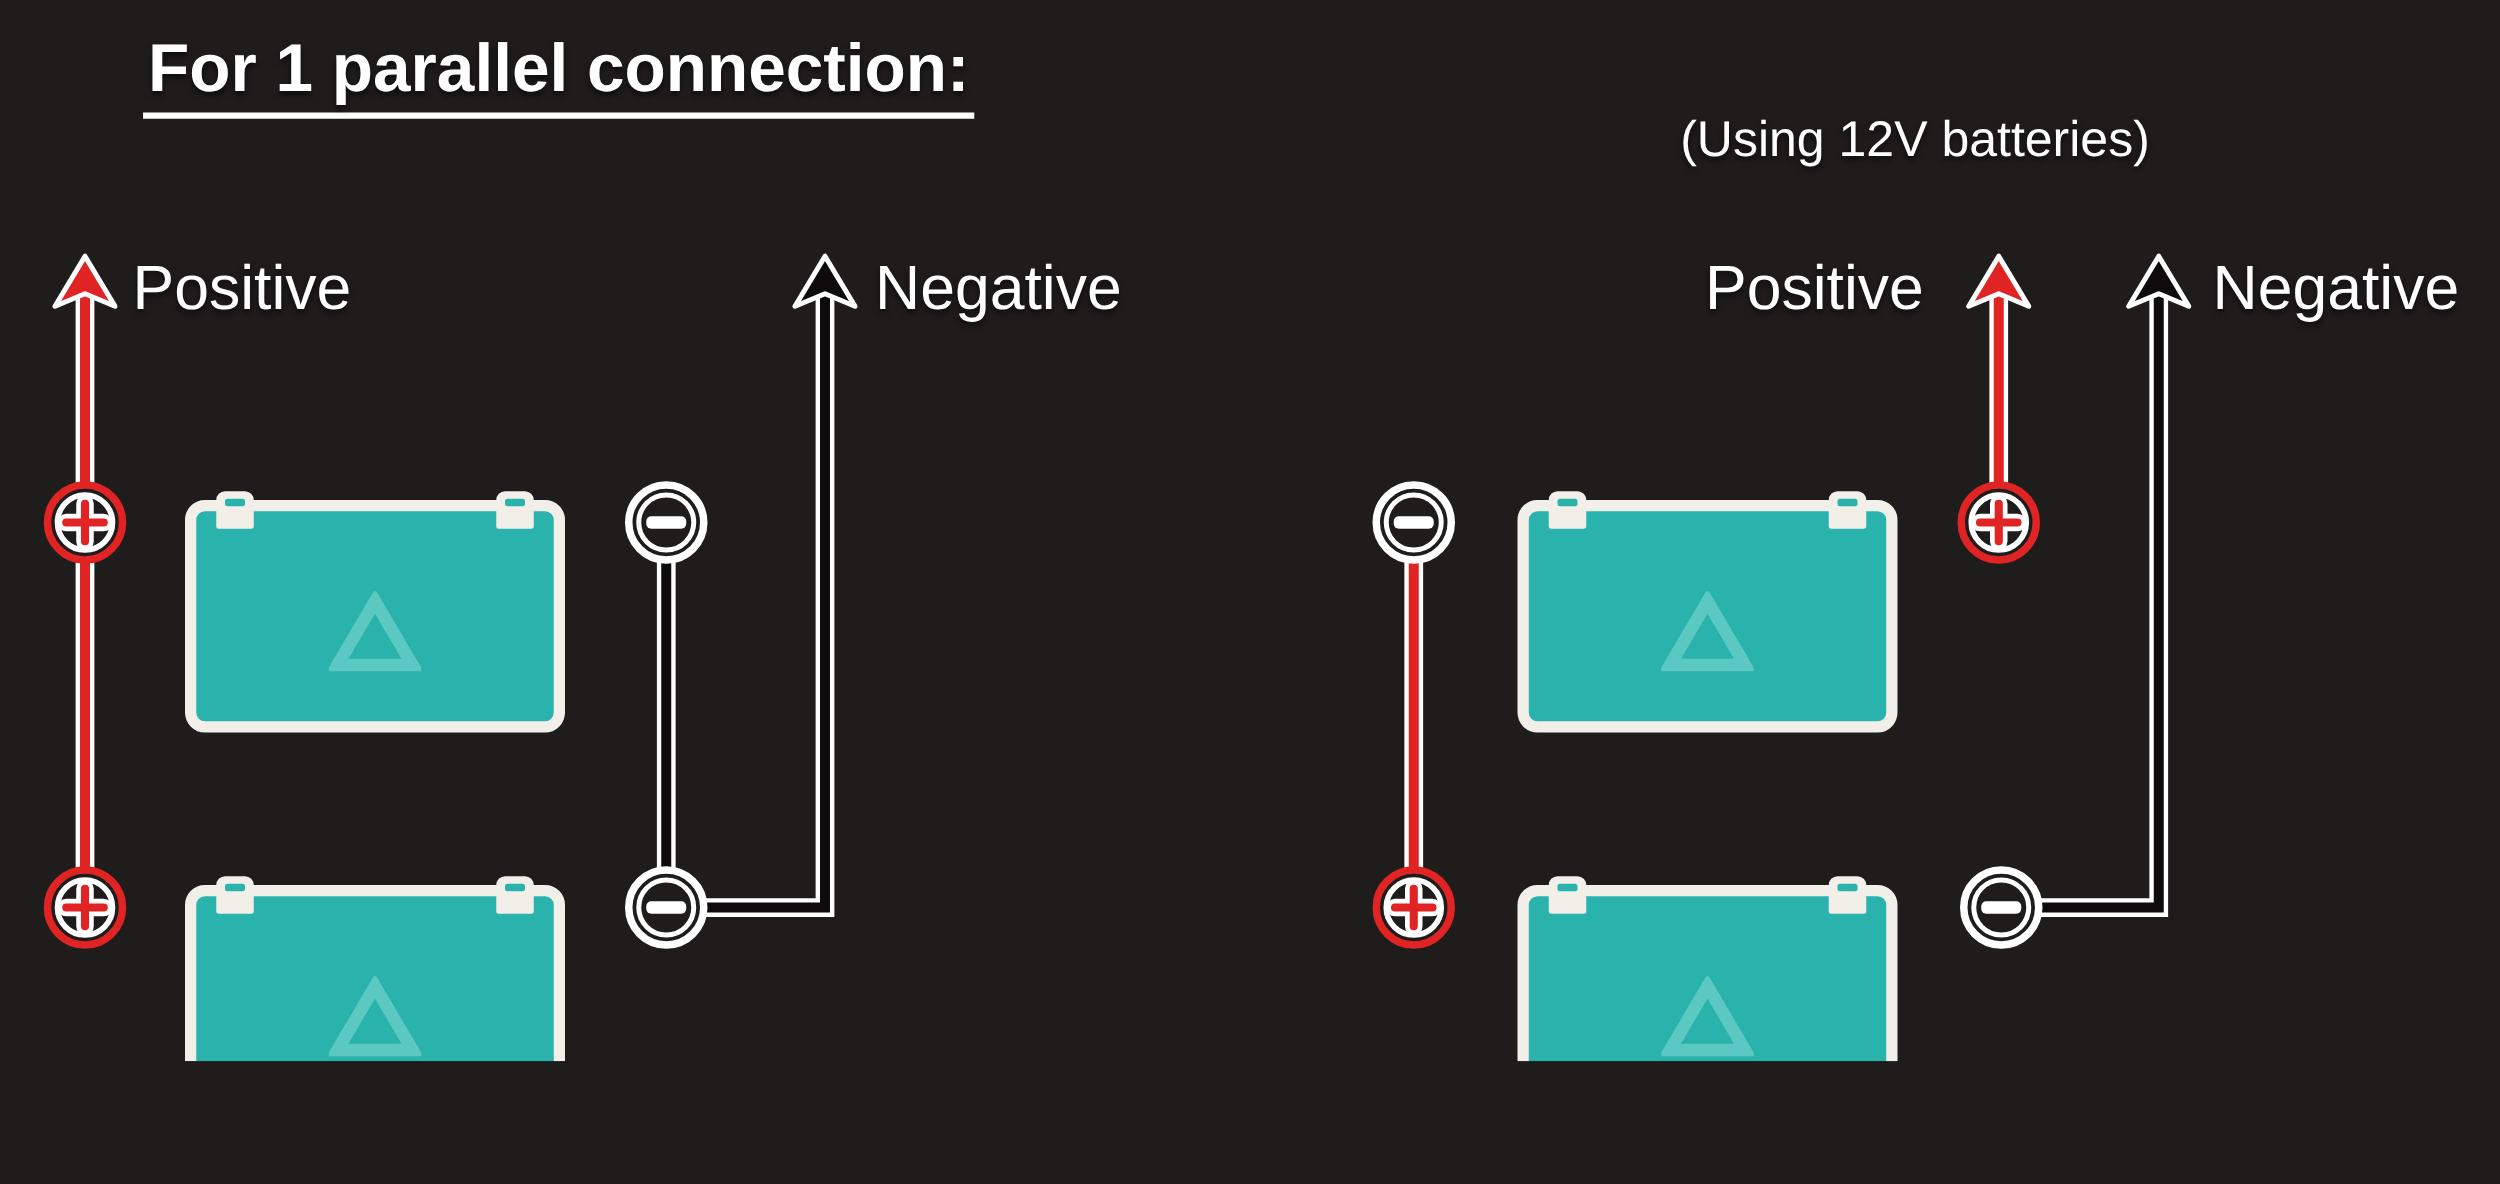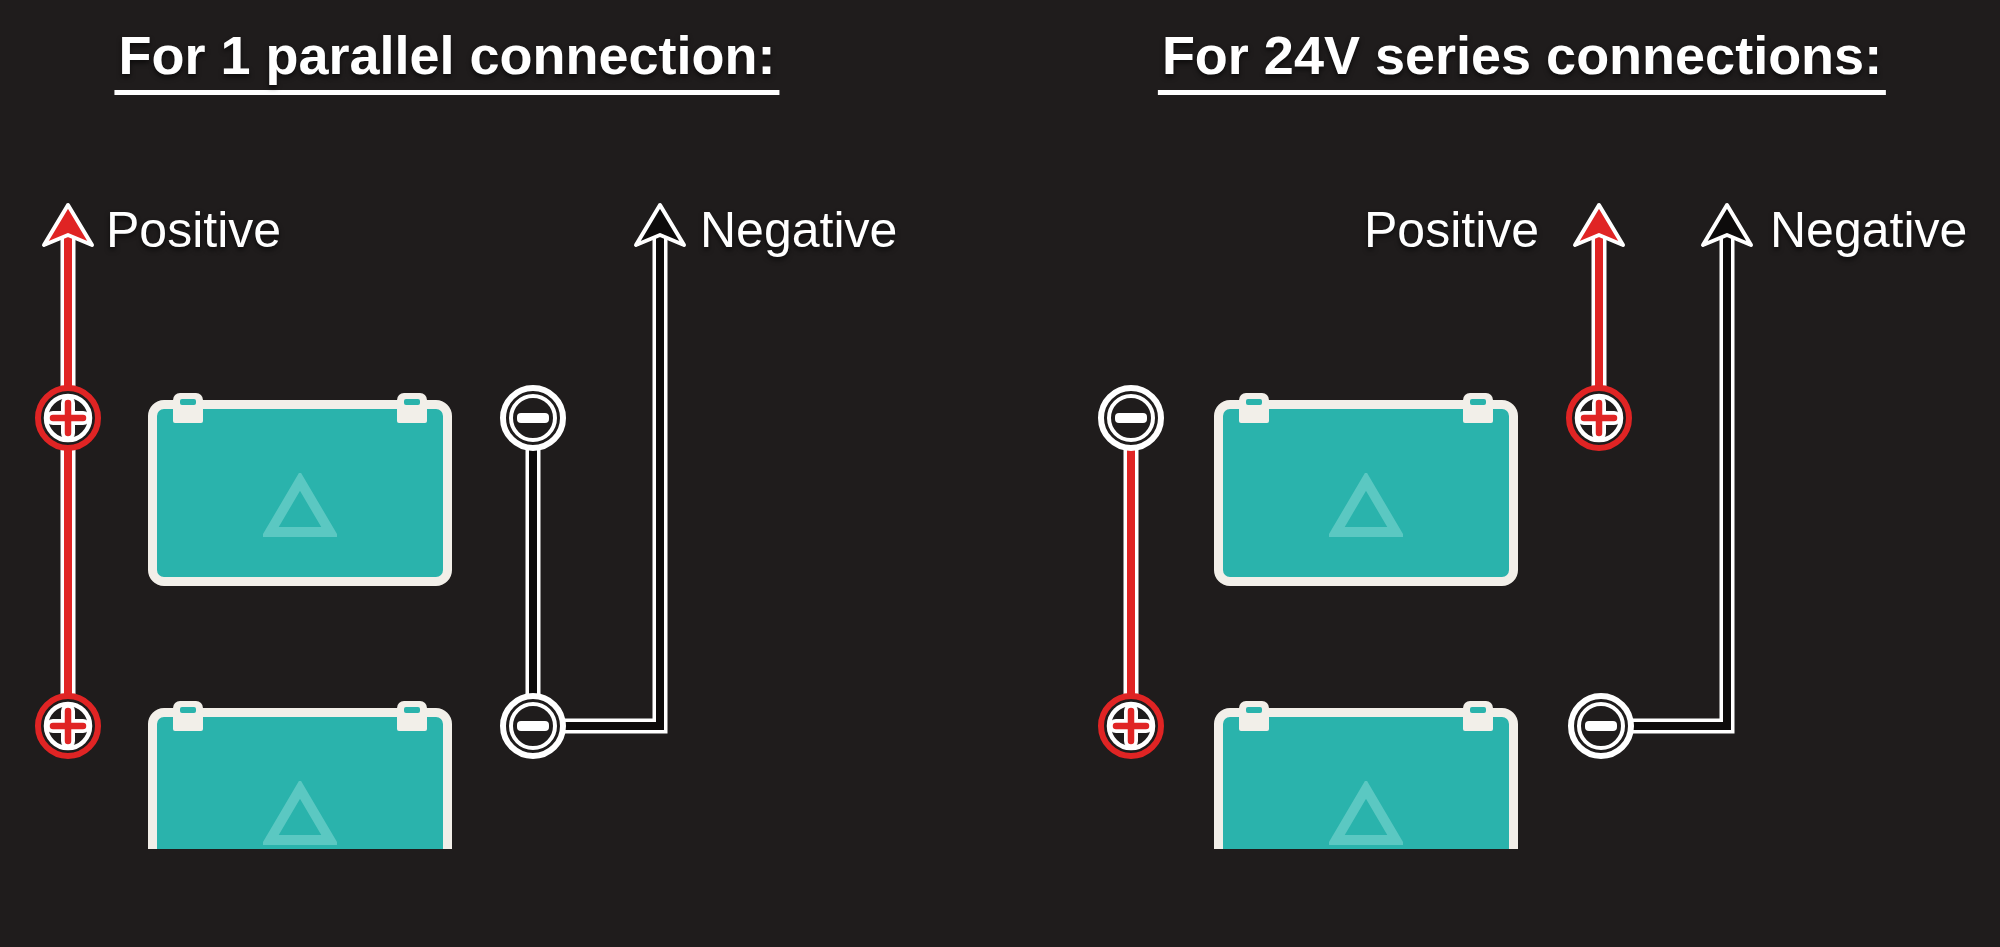--- a/index.html
+++ b/index.html
@@ -70,21 +70,21 @@
   .plus-w{stroke:var(--text-white);stroke-width:14;stroke-linecap:round;fill:none;}
   .plus-r{stroke:var(--positive-red);stroke-width:6.5;stroke-linecap:round;fill:none;}
   .minus-bar{fill:var(--text-white);}
 </style>
 </head>
 <body>
 
 <div class="canvas">
 
   <div class="title" style="left:447px">For 1 parallel connection:</div>
-  <div class="title" style="left:1522px">For 24V series connections:</div>
+  <div class="subtitle" style="left:1532px">(Using 12V batteries)</div>
 
   <div class="label" style="left:106px">Positive</div>
   <div class="label" style="left:700px">Negative</div>
   <div class="label" style="left:1364px">Positive</div>
   <div class="label" style="left:1770px">Negative</div>
 
   <div class="battery" style="left:148px;top:400px">
     <div class="tab tab-l">
         <span class="tab-mark"></span>
       </div>

